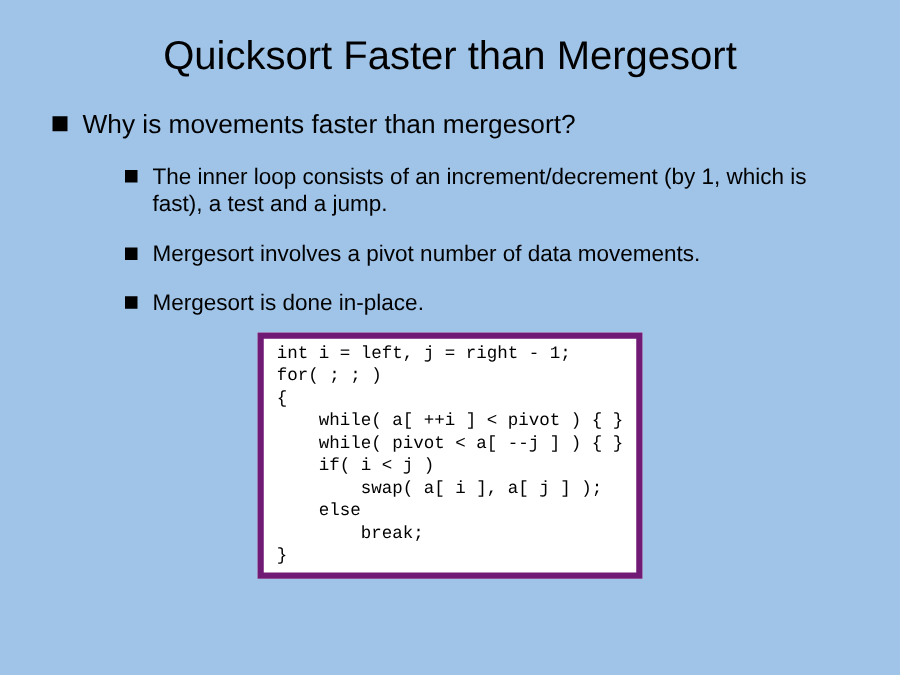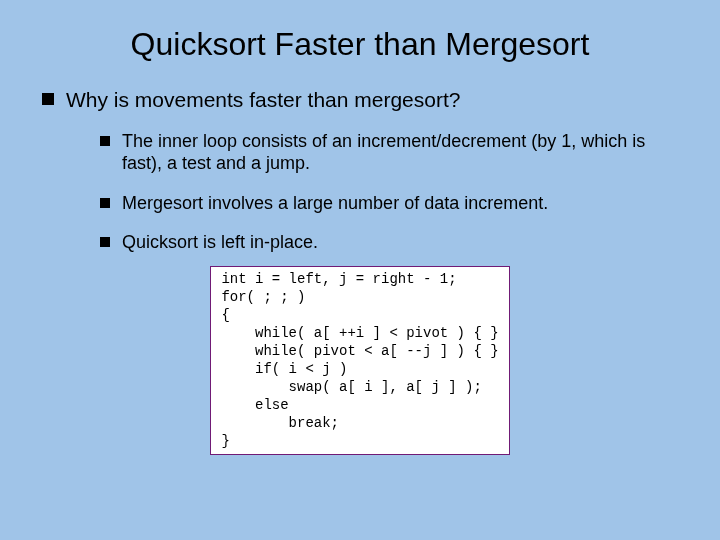--- a/index.html
+++ b/index.html
@@ -69,21 +69,21 @@
     height: 10px;
     background: #000;
   }
   .code-wrap {
     display: flex;
     justify-content: center;
     margin-top: 12px;
   }
   pre.code {
     background: #fff;
-    border: 1px solid #701a75;
+    border: 5px solid #701a75;
     padding: 4px 10px 4px 10px;
     font-family: "Courier New", Courier, monospace;
     font-size: 14px;
     line-height: 1.28;
     margin: 0;
     white-space: pre;
   }
 </style>
 </head>
 <body>
@@ -93,24 +93,24 @@
 
   <ul class="top">
     <li>
       <span>Why is movements faster than mergesort?</span>
 
       <ul class="sub">
         <li>
           <span>The inner loop consists of an increment/decrement (by 1, which is fast), a test and a jump.</span>
         </li>
         <li>
-          <span>Mergesort involves a large number of data increment.</span>
+          <span>Mergesort involves a pivot number of data movements.</span>
         </li>
         <li>
-          <span>Quicksort is left in-place.</span>
+          <span>Mergesort is done in-place.</span>
         </li>
       </ul>
     </li>
   </ul>
 
   <div class="code-wrap">
     <pre class="code">int i = left, j = right - 1;
 for( ; ; )
 {
     while( a[ ++i ] &lt; pivot ) { }

